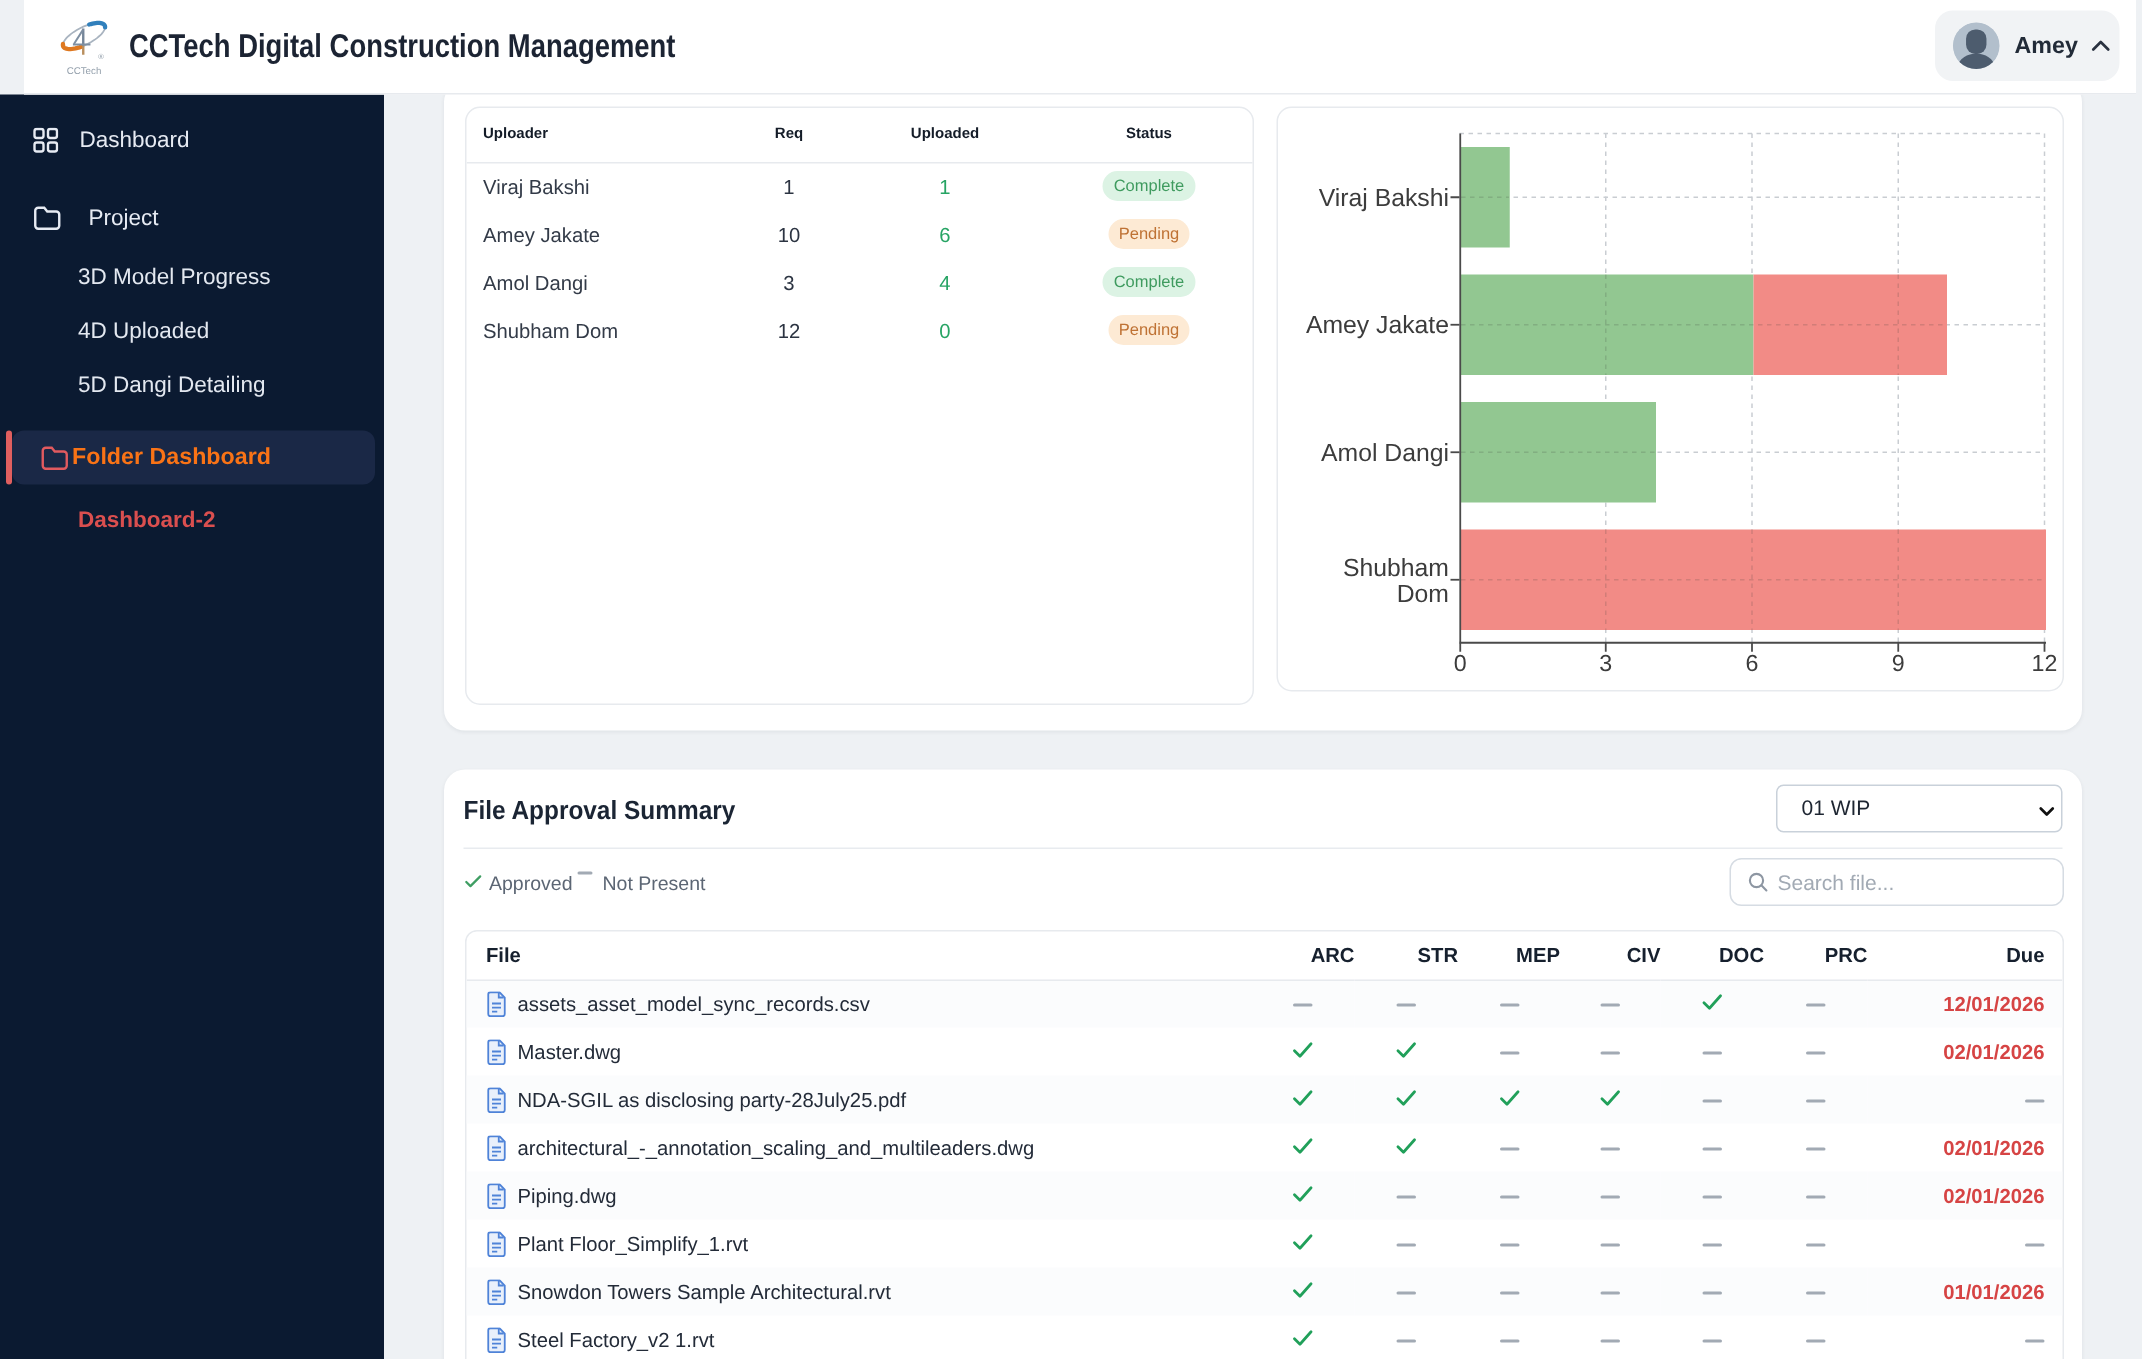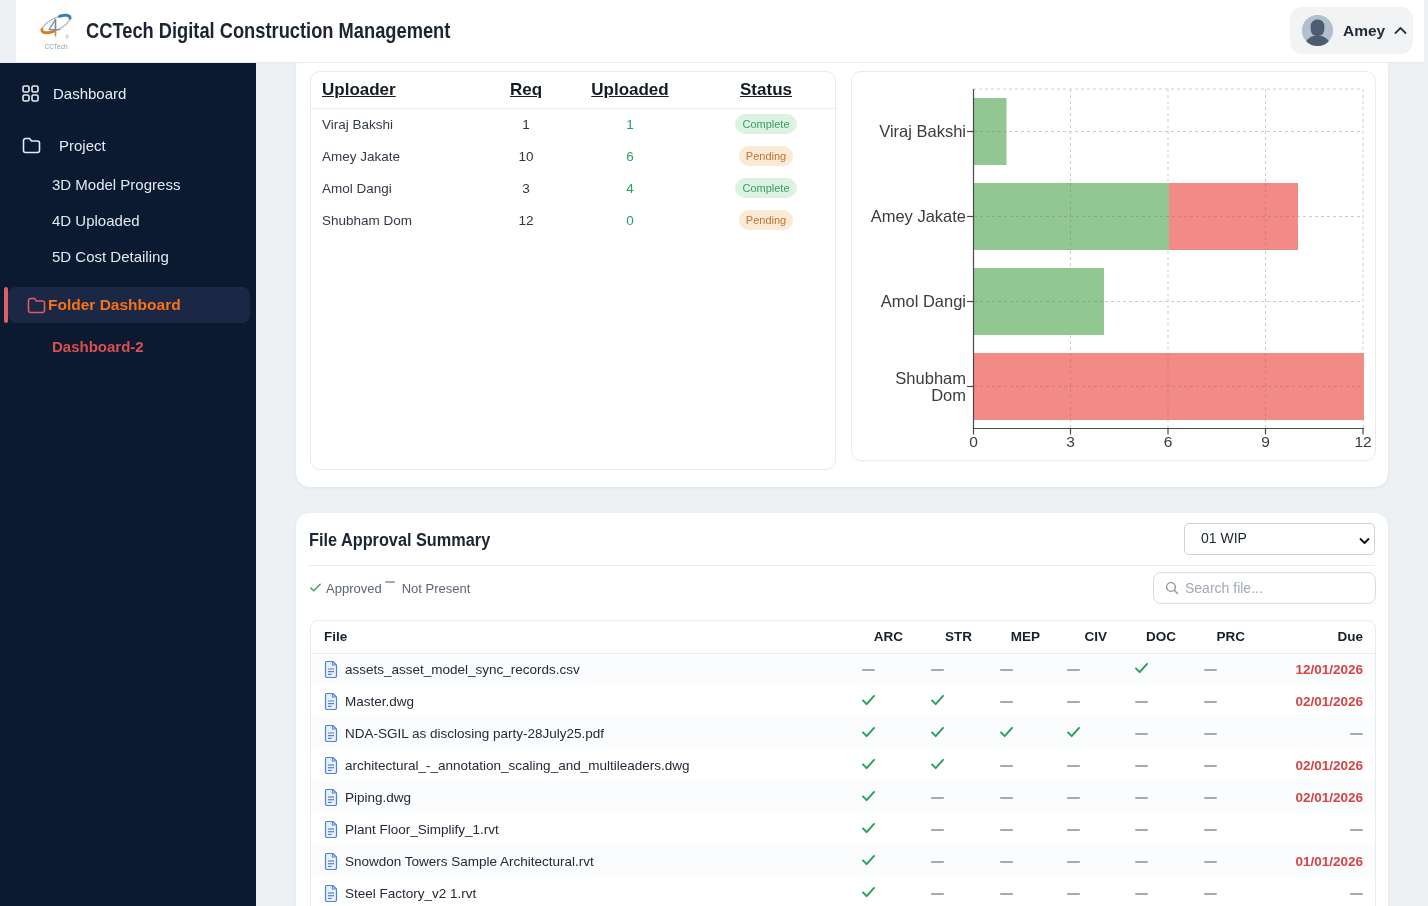--- a/index.html
+++ b/index.html
@@ -34,22 +34,22 @@
 
   
   .card1 { position:absolute; left:296px; top:54px; width:1092px; height:433px;
     background:#fff; border-radius:14px; box-shadow:0 1px 3px rgba(15,23,42,.07); z-index:5; }
   .tcard { position:absolute; left:14px; top:17px; width:526px; height:399px;
     border:1px solid #e7eaee; border-radius:10px; background:#fff; overflow:hidden; }
   .ccard { position:absolute; left:555px; top:17px; width:525px; height:390px;
     border:1px solid #e7eaee; border-radius:10px; background:#fff; }
 
   table.up { border-collapse:collapse; width:100%; table-layout:fixed; }
-  table.up th { font-size:17px; font-weight:700; color:#141c28; text-align:center;
-    height:36px; border-bottom:1px solid #e7eaee;text-decoration:underline; }
+  table.up th { font-size:10px; font-weight:700; color:#141c28; text-align:center;
+    height:36px; border-bottom:1px solid #e7eaee; }
   table.up th:first-child { text-align:left; padding-left:11px; }
   table.up td { font-size:13.5px; color:#2c3442; text-align:center; height:32px; }
   table.up td:first-child { text-align:left; padding-left:11px; color:#333b48; }
   table.up td.grn { color:#27a464 !important; }
   .pill { display:inline-block; font-size:11px; border-radius:10px; padding:4px 7px; }
   .pill.c { background:#dcf3e4; color:#3f9b5f; }
   .pill.p { background:#fdead4; color:#bf7234; }
 
   
   .card2 { position:absolute; left:296px; top:513px; width:1092px; height:420px;
@@ -481,21 +481,21 @@
     <span class="t">Dashboard</span>
   </div>
   <div class="nav" style="top:65px; height:34px;">
     <svg width="19" height="17" viewBox="0 0 19 17" fill="none" stroke="#e7ebf3" stroke-width="1.6">
       <path d="M1.5 3.5 a2 2 0 0 1 2-2 h4 l2 2.5 h6 a2 2 0 0 1 2 2 v7.5 a2 2 0 0 1-2 2 h-12 a2 2 0 0 1-2-2 z"></path>
     </svg>
     <span class="t" style="margin-left:18px">Project</span>
   </div>
   <div class="sub" style="top:113px">3D Model Progress</div>
   <div class="sub" style="top:149px">4D Uploaded</div>
-  <div class="sub" style="top:185px">5D Cost Detailing</div>
+  <div class="sub" style="top:185px">5D Dangi Detailing</div>
   <div class="abar"></div>
   <div class="active">
     <svg style="margin-left:19px" width="19" height="17" viewBox="0 0 19 17" fill="none" stroke="#e25a5f" stroke-width="1.6">
       <path d="M1.5 3.5 a2 2 0 0 1 2-2 h4 l2 2.5 h6 a2 2 0 0 1 2 2 v7.5 a2 2 0 0 1-2 2 h-12 a2 2 0 0 1-2-2 z"></path>
     </svg>
     <span class="t">Folder Dashboard</span>
   </div>
   <div class="dash2">Dashboard-2</div>
 </div>
 

